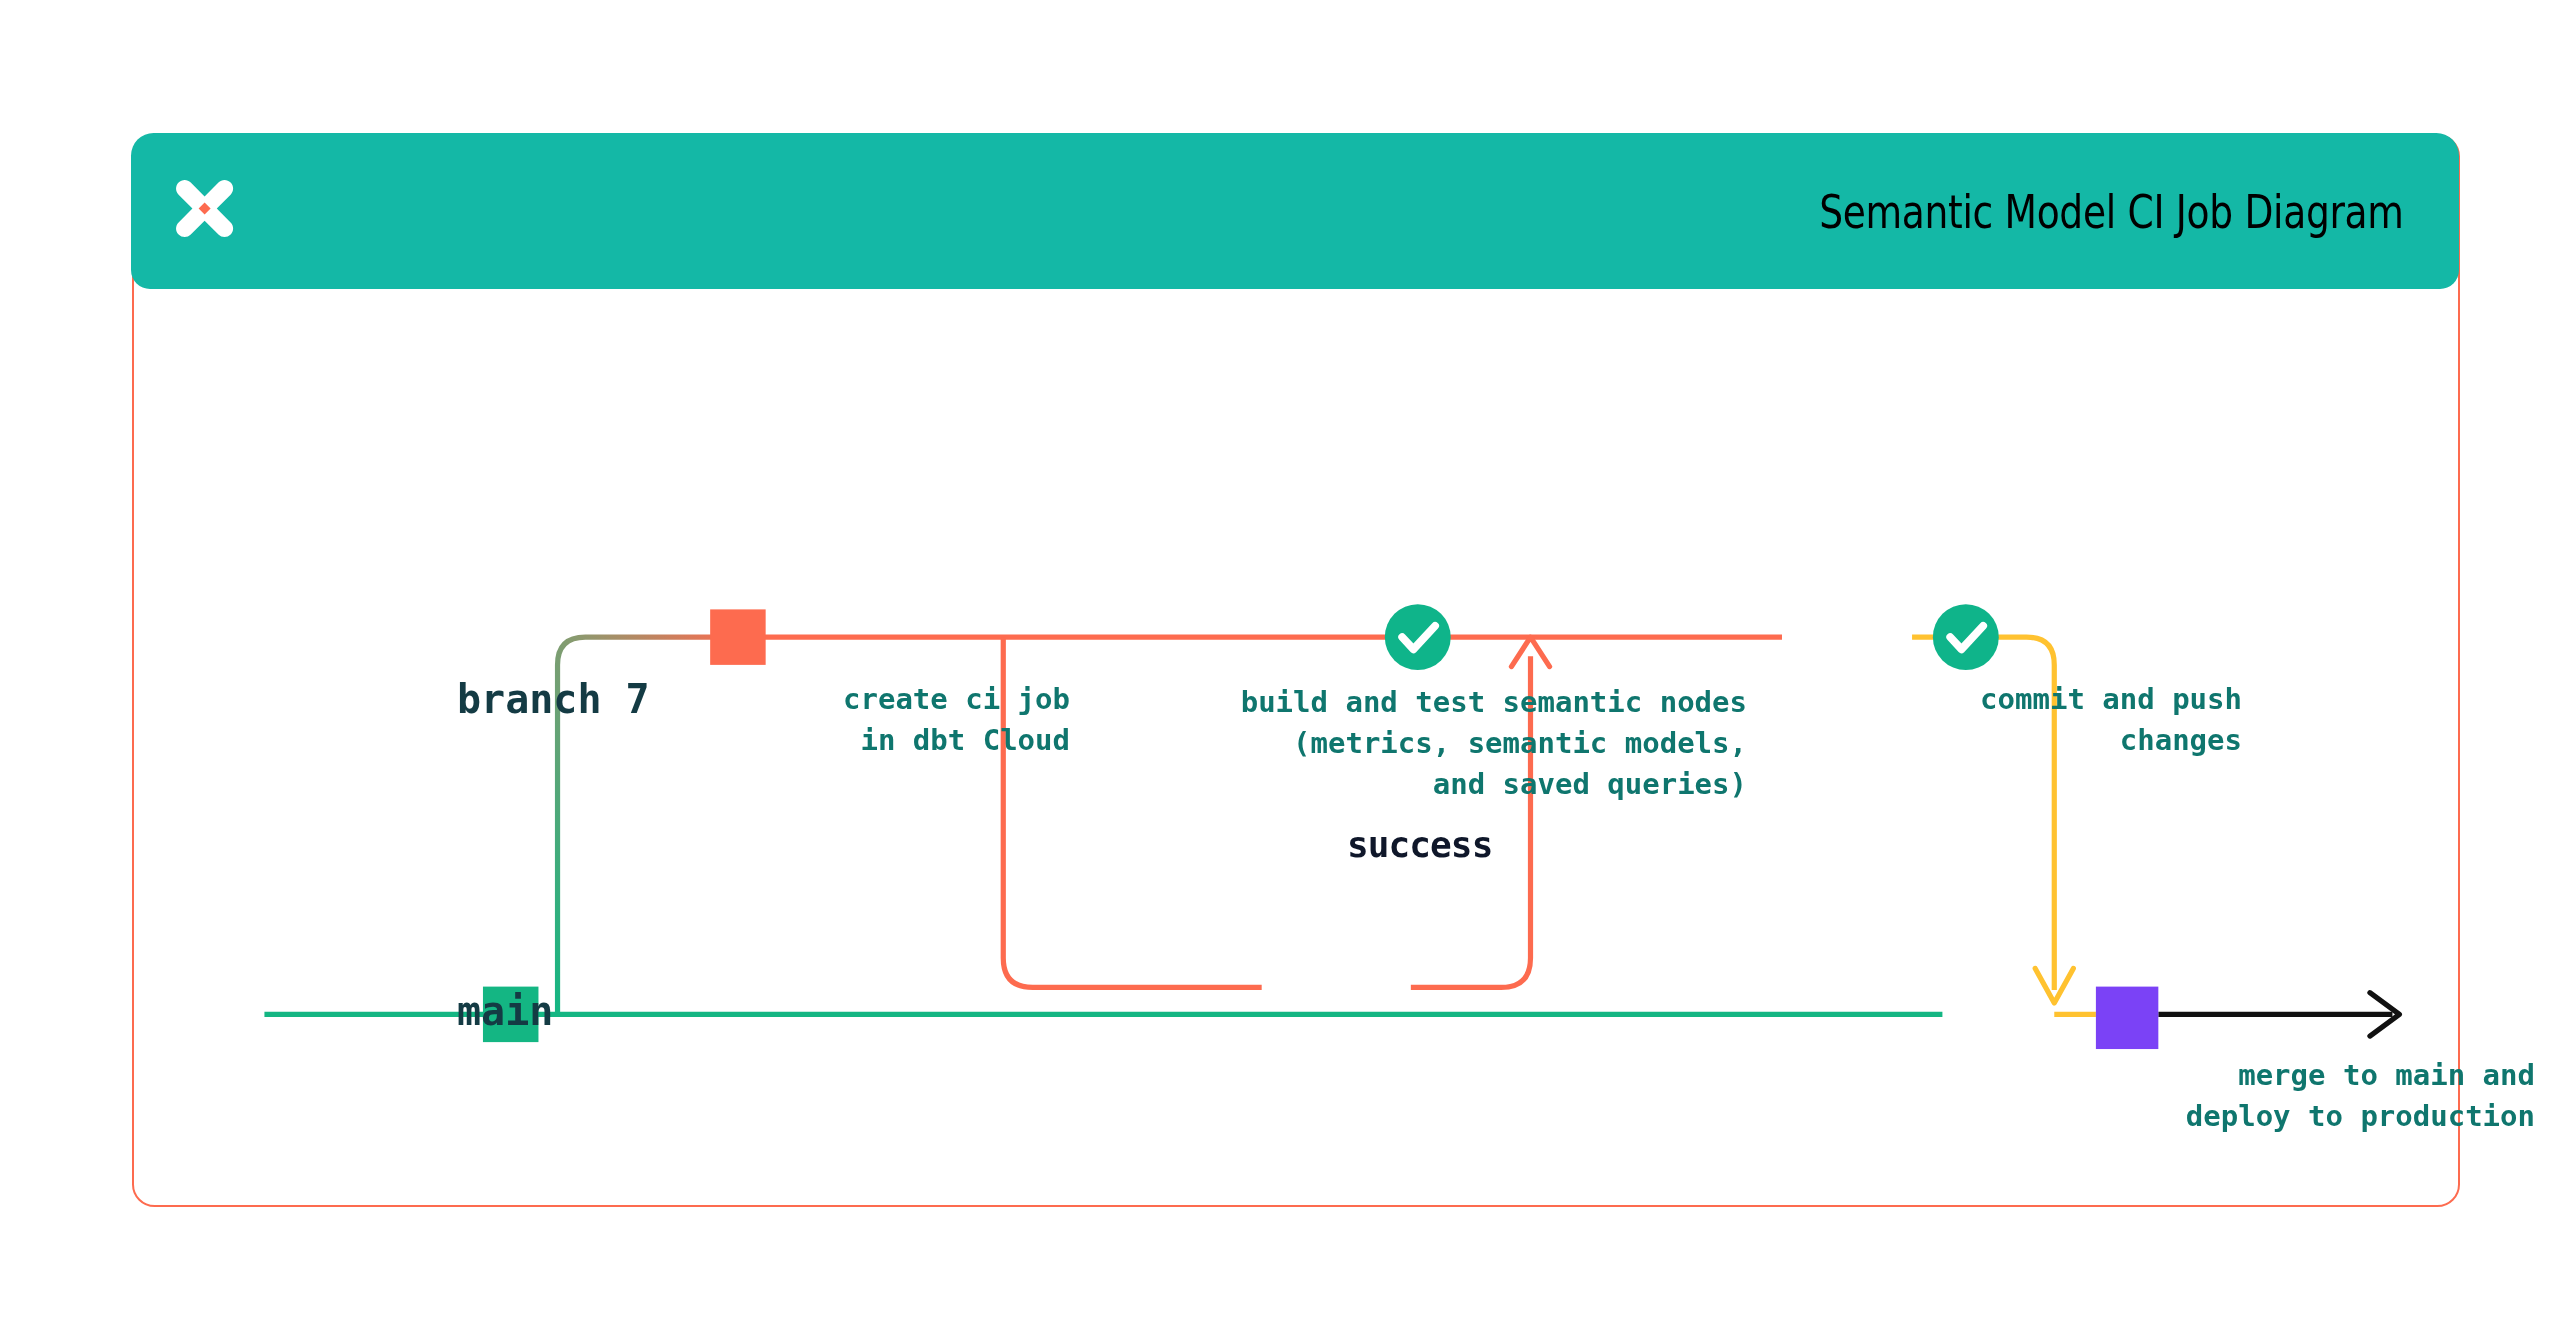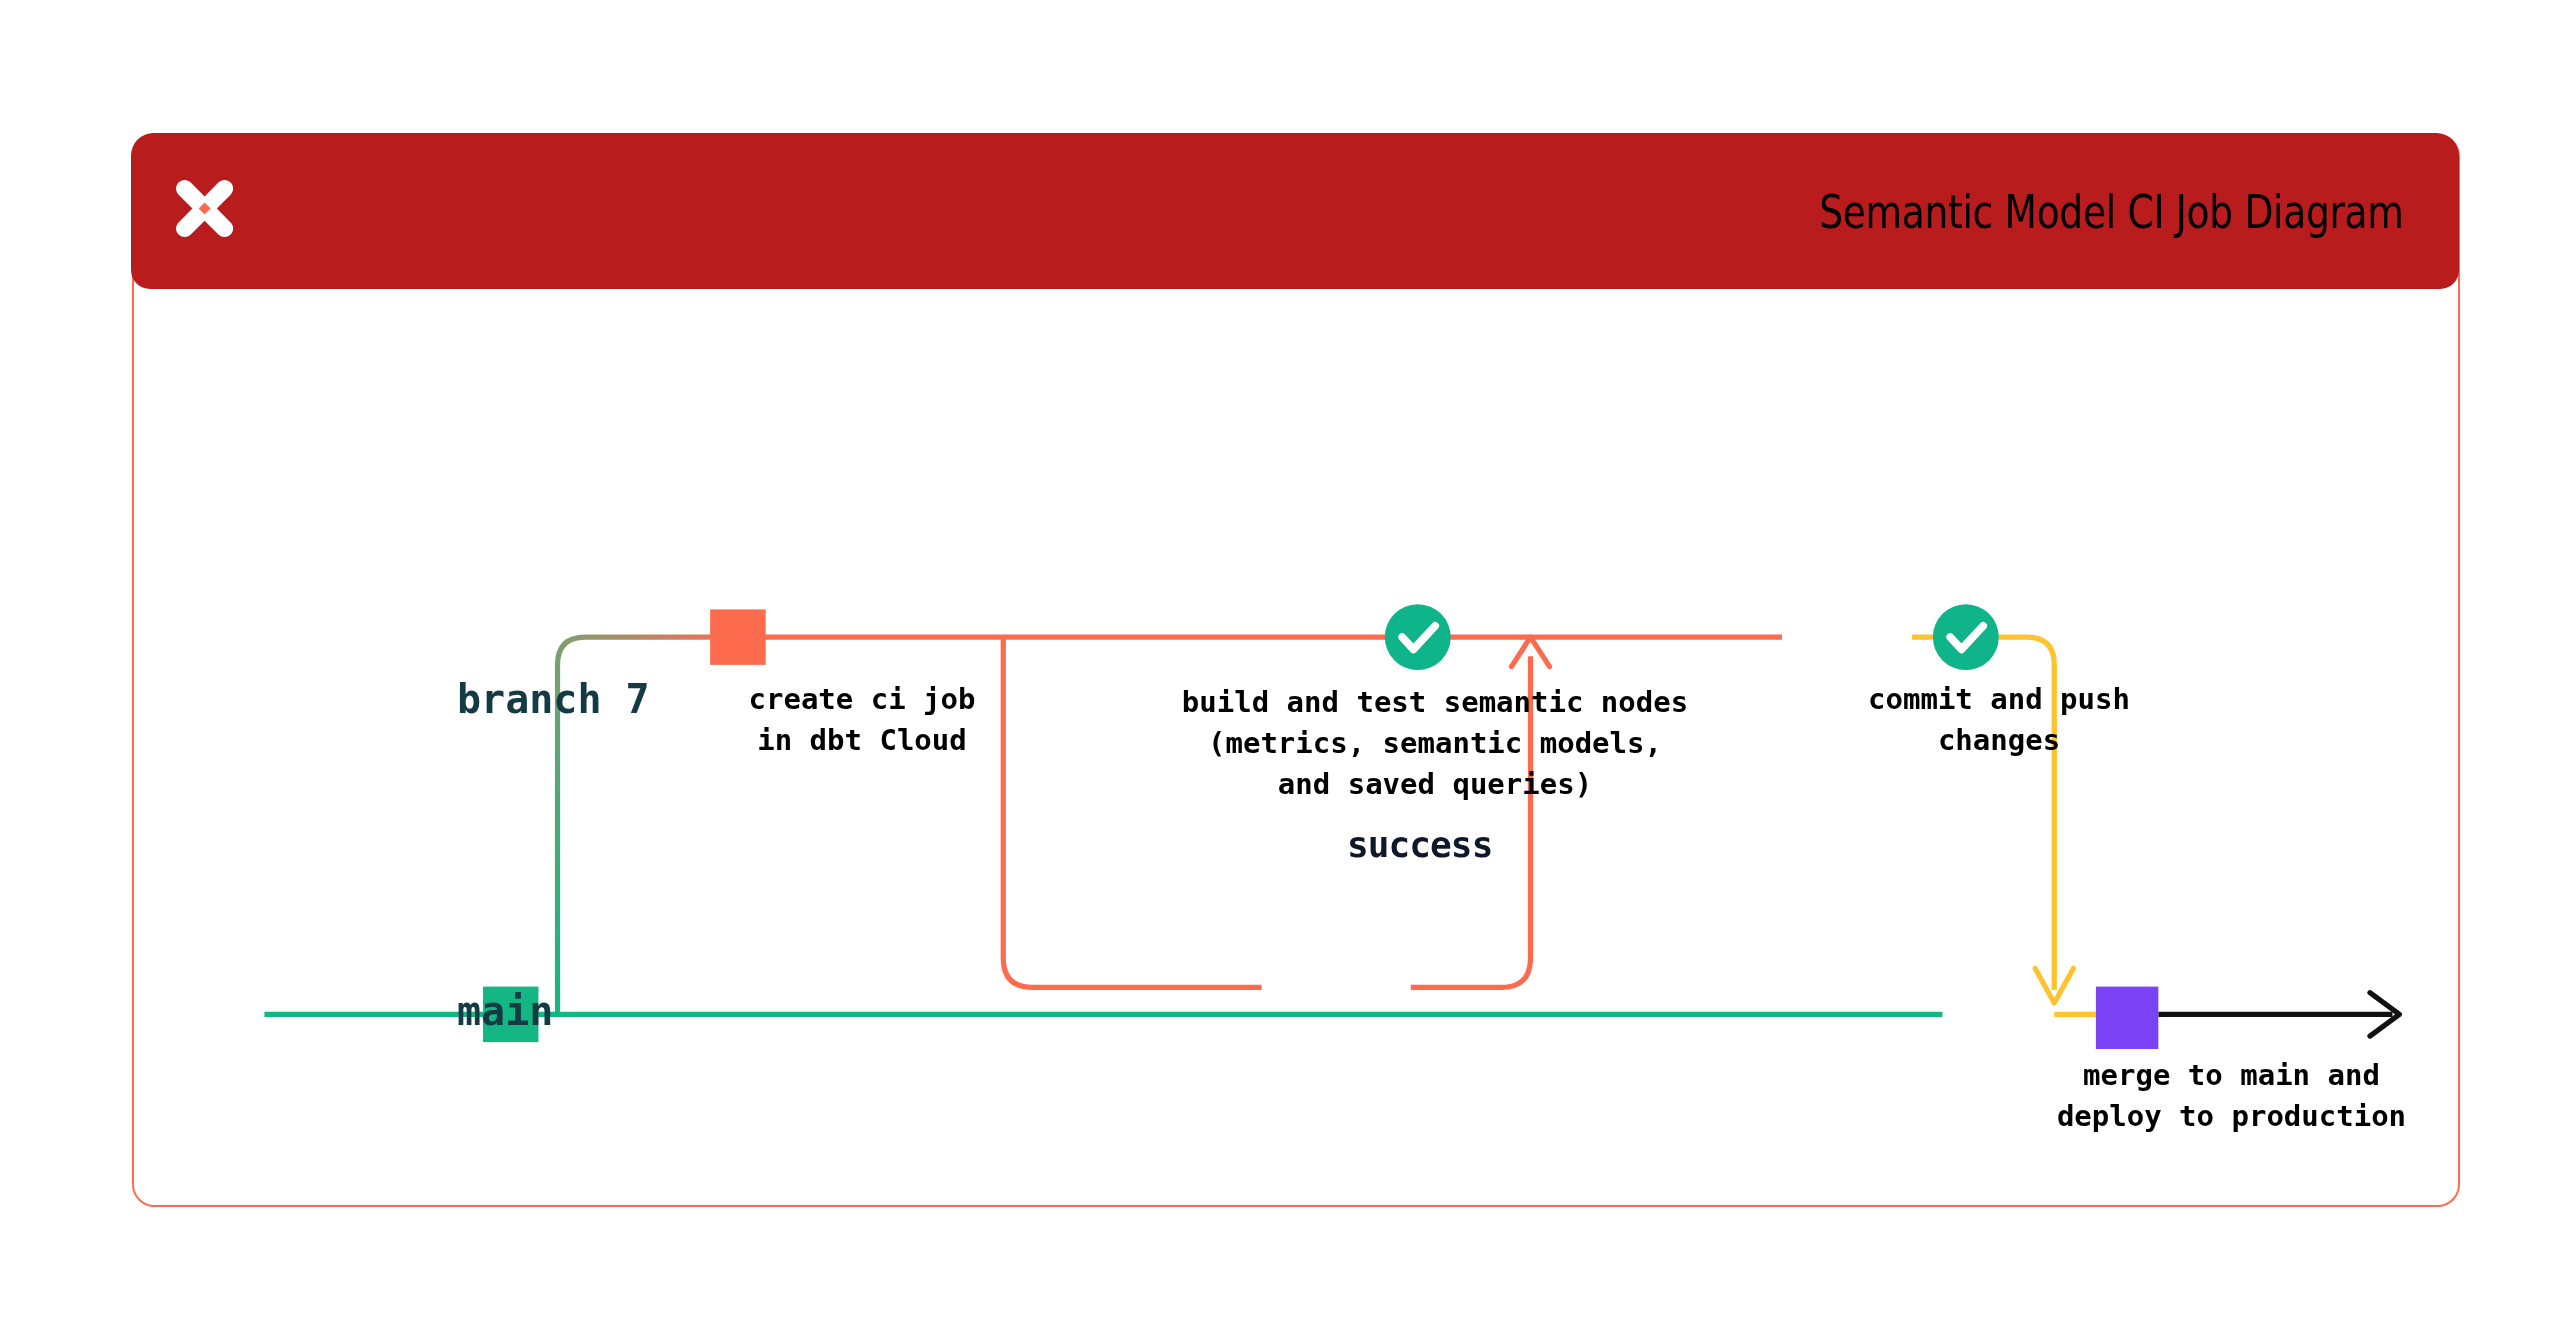--- a/index.html
+++ b/index.html
@@ -35,21 +35,21 @@
     background: #ffffff;
   }
 
   .card-header {
     position: absolute;
     left: -2.6px;
     top: -2.6px;
     width: 2328px;
     height: 156px;
     box-sizing: border-box;
-    background: #b91c1c;
+    background: #14b8a6;
     border-radius: 22.6px 22.6px 19px 19px;
     display: flex;
     align-items: center;
     justify-content: space-between;
     padding: 0 56px 0 36px;
   }
 
   .brand-logo {
     width: 80px;
     height: 80px;
@@ -91,22 +91,22 @@
     line-height: 1;
   }
   .lane-label.branch { left: 323px; top: 543px; }
   .lane-label.main   { left: 323px; top: 855px; text-align: right; }
 
   .node-label {
     position: absolute;
     font-family: "DejaVu Sans Mono", monospace;
     font-weight: bold;
     font-size: 29px;
-    color: #000000;
-    text-align: center;
+    color: #0f766e;
+    text-align: right;
     line-height: 1.42;
     white-space: pre-line;
   }
   .node-label.create   { left: 520px;  top: 543px;  width: 416px; }
   .node-label.build    { left: 989px; top: 546px;  width: 624px; }
   .node-label.commit   { left: 1622px; top: 543px;  width: 486px; }
   .node-label.merge    { left: 1794px; top: 919px; width: 607px; }
 
   .edge-label {
     position: absolute;

